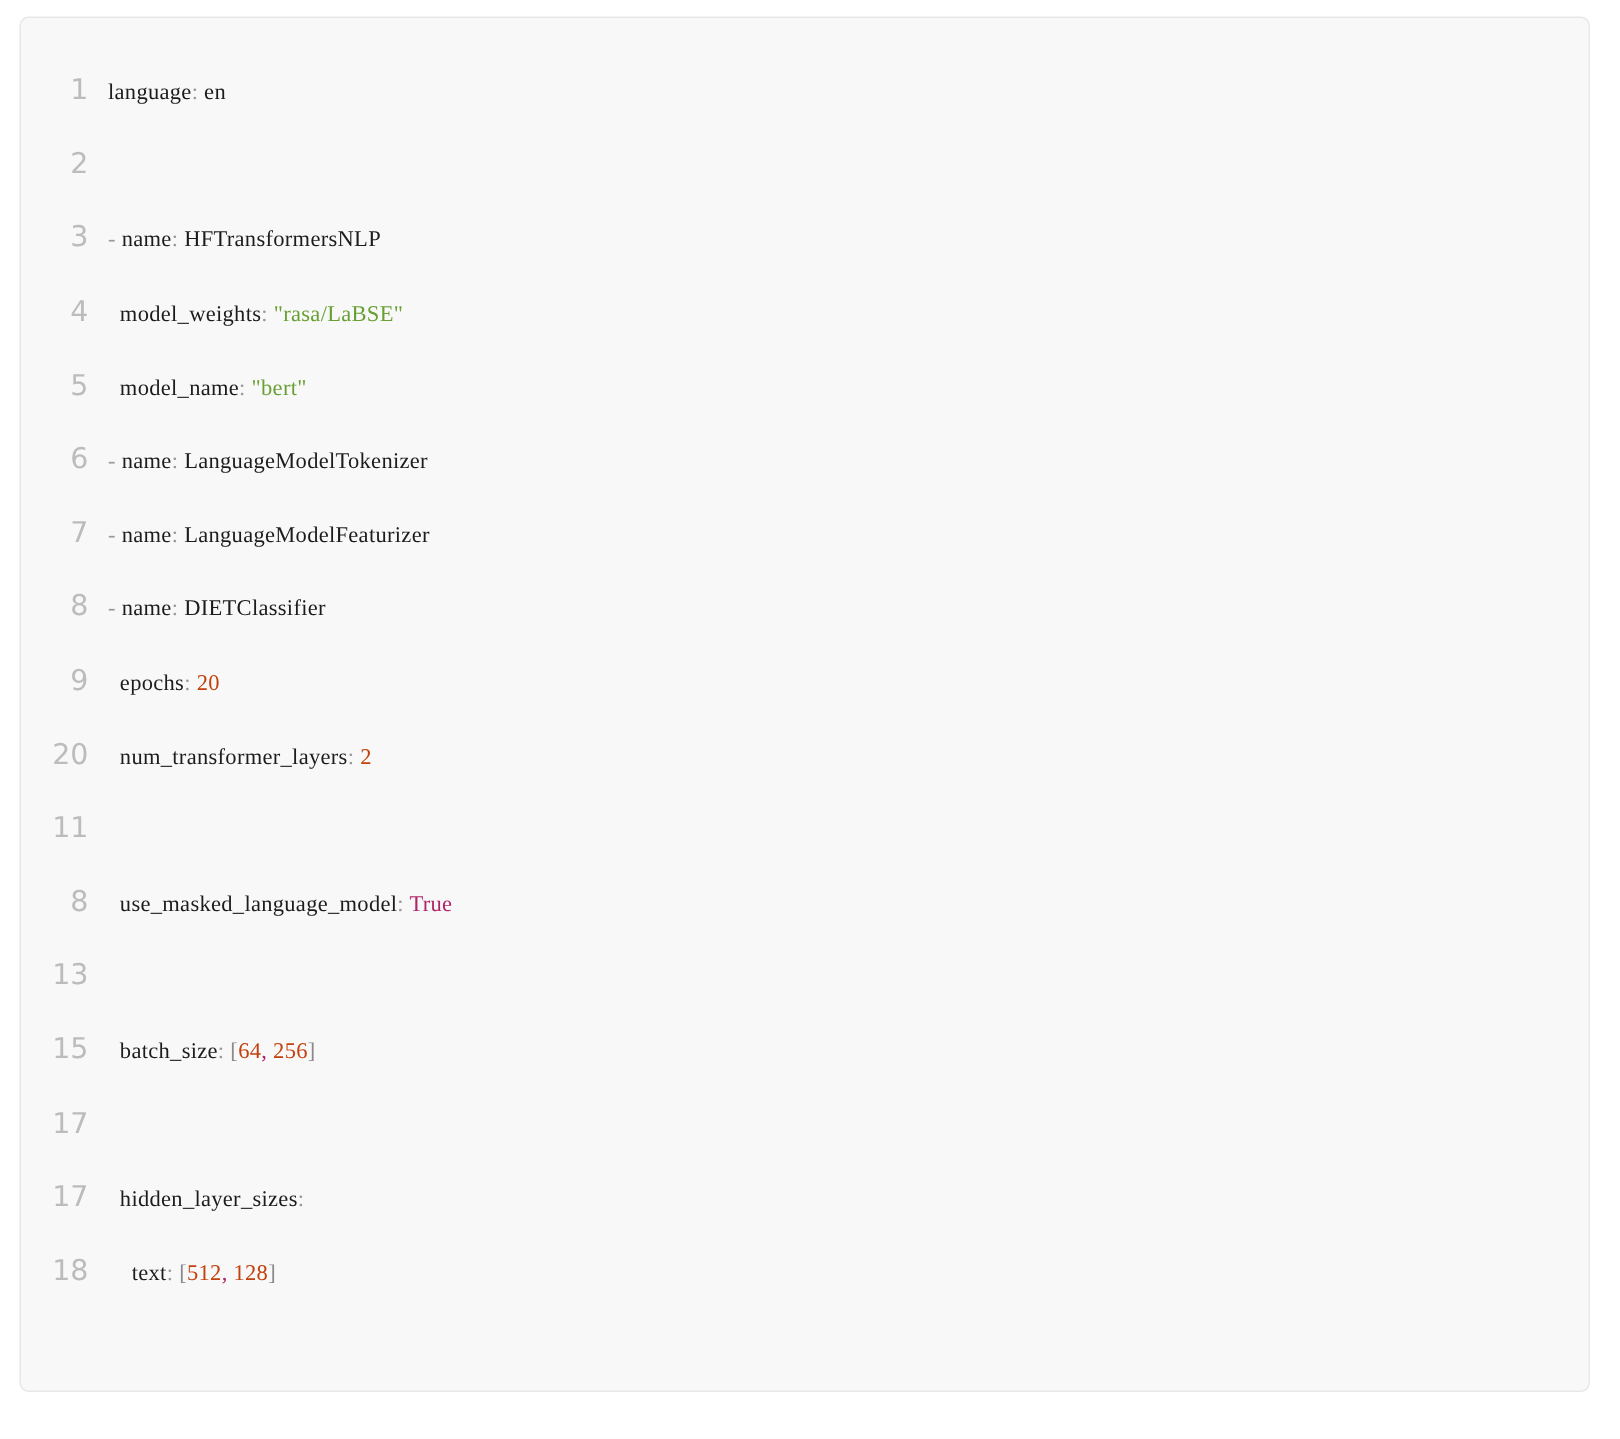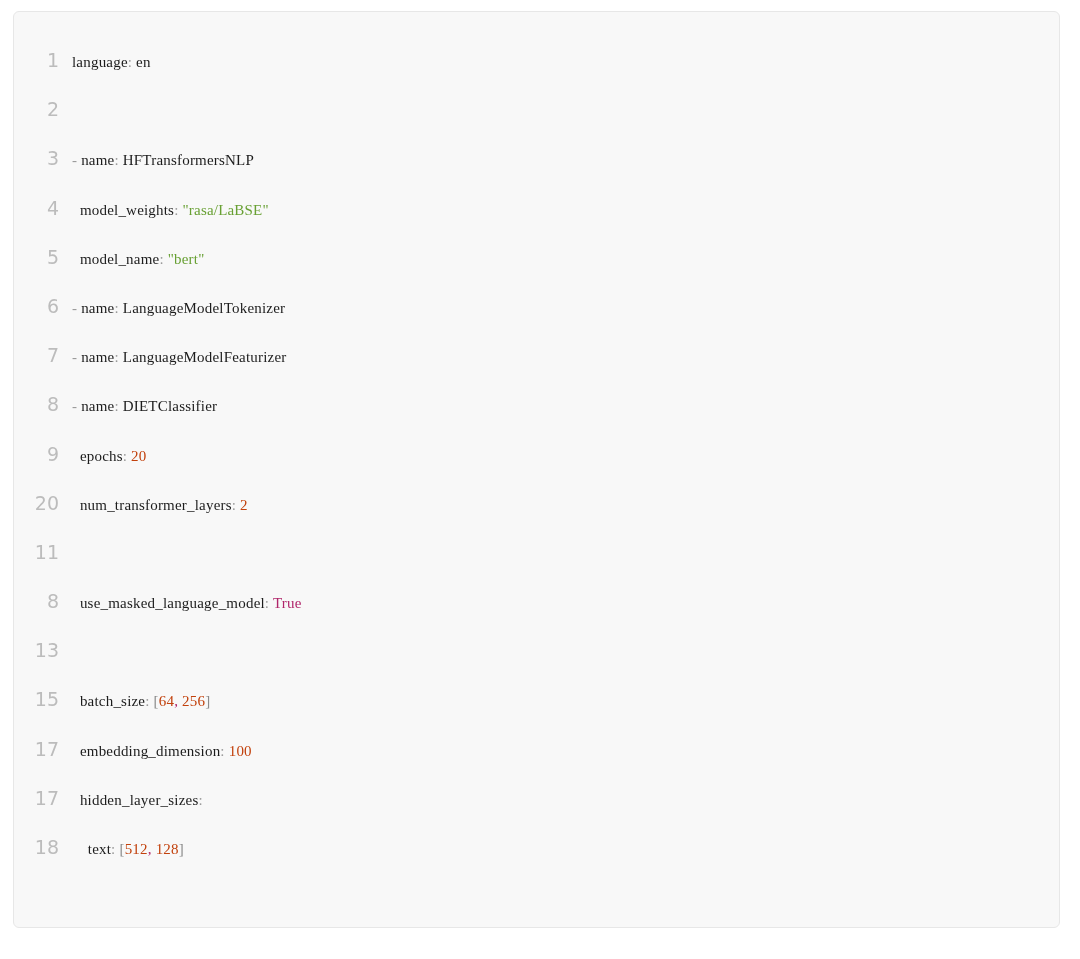--- a/index.html
+++ b/index.html
@@ -80,17 +80,17 @@
       <div class="code-line"><div class="gutter">5</div><div class="code-text"><span>  </span><span class="tok-key">model_name</span><span class="tok-punct">:</span><span class="tok-plain"> </span><span class="tok-string">"bert"</span></div></div>
       <div class="code-line"><div class="gutter">6</div><div class="code-text"><span></span><span class="tok-dash">- </span><span class="tok-key">name</span><span class="tok-punct">:</span><span class="tok-plain"> </span><span class="tok-plain">LanguageModelTokenizer</span></div></div>
       <div class="code-line"><div class="gutter">7</div><div class="code-text"><span></span><span class="tok-dash">- </span><span class="tok-key">name</span><span class="tok-punct">:</span><span class="tok-plain"> </span><span class="tok-plain">LanguageModelFeaturizer</span></div></div>
       <div class="code-line"><div class="gutter">8</div><div class="code-text"><span></span><span class="tok-dash">- </span><span class="tok-key">name</span><span class="tok-punct">:</span><span class="tok-plain"> </span><span class="tok-plain">DIETClassifier</span></div></div>
       <div class="code-line"><div class="gutter">9</div><div class="code-text"><span>  </span><span class="tok-key">epochs</span><span class="tok-punct">:</span><span class="tok-plain"> </span><span class="tok-number">20</span></div></div>
       <div class="code-line"><div class="gutter">20</div><div class="code-text"><span>  </span><span class="tok-key">num_transformer_layers</span><span class="tok-punct">:</span><span class="tok-plain"> </span><span class="tok-number">2</span></div></div>
       <div class="code-line"><div class="gutter">11</div></div>
       <div class="code-line"><div class="gutter">8</div><div class="code-text"><span>  </span><span class="tok-key">use_masked_language_model</span><span class="tok-punct">:</span><span class="tok-plain"> </span><span class="tok-bool">True</span></div></div>
       <div class="code-line"><div class="gutter">13</div></div>
       <div class="code-line"><div class="gutter">15</div><div class="code-text"><span>  </span><span class="tok-key">batch_size</span><span class="tok-punct">:</span><span class="tok-plain"> </span><span class="tok-bracket">[</span><span class="tok-number">64</span><span class="tok-comma">,</span><span class="tok-plain"> </span><span class="tok-number">256</span><span class="tok-bracket">]</span></div></div>
-      <div class="code-line"><div class="gutter">17</div><div class="code-text"><span>  </span><span class="tok-key">embedding_dimension</span><span class="tok-punct">:</span><span class="tok-plain"> </span><span class="tok-number">100</span></div></div>
+      <div class="code-line"><div class="gutter">17</div></div>
       <div class="code-line"><div class="gutter">17</div><div class="code-text"><span>  </span><span class="tok-key">hidden_layer_sizes</span><span class="tok-punct">:</span></div></div>
       <div class="code-line"><div class="gutter">18</div><div class="code-text"><span>    </span><span class="tok-key">text</span><span class="tok-punct">:</span><span class="tok-plain"> </span><span class="tok-bracket">[</span><span class="tok-number">512</span><span class="tok-comma">,</span><span class="tok-plain"> </span><span class="tok-number">128</span><span class="tok-bracket">]</span></div></div>
     </div>
 </div>
 
 </body></html>

